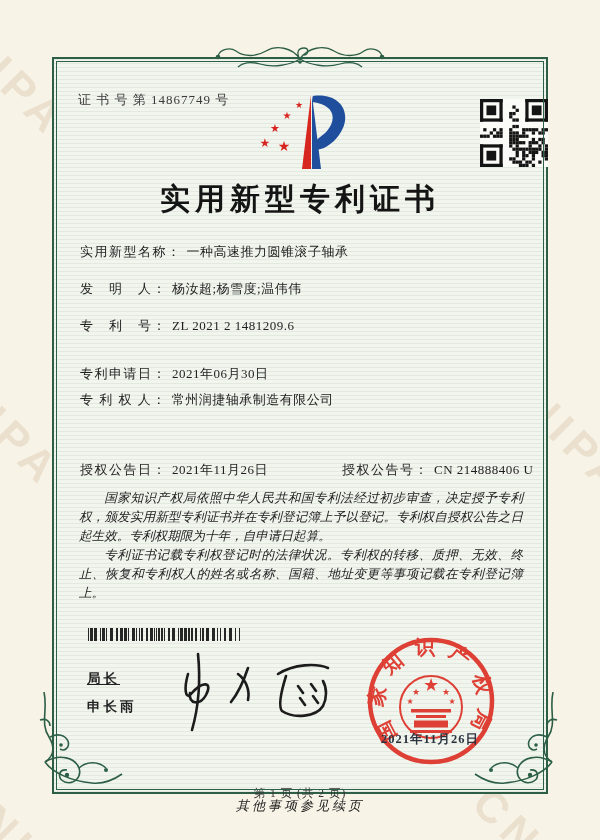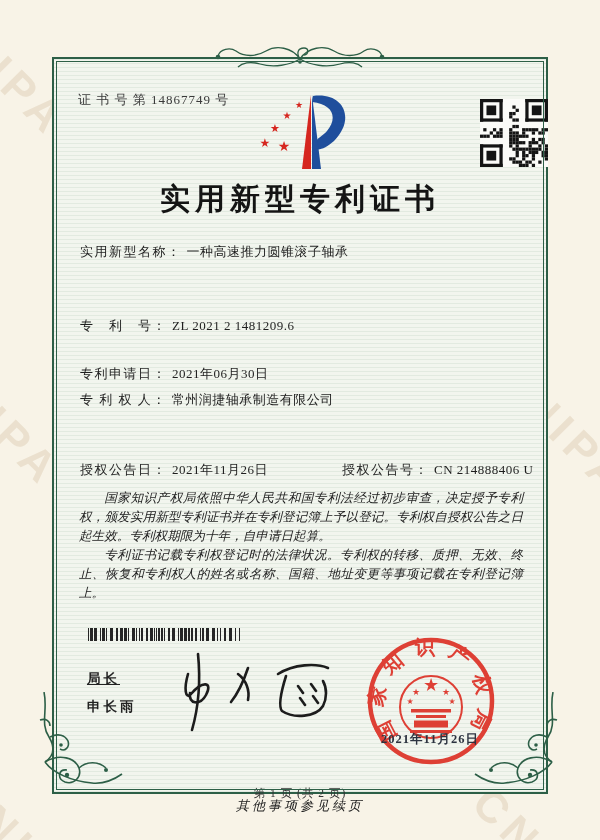--- a/index.html
+++ b/index.html
@@ -201,20 +201,23 @@
       <rect x="42.095238095238095" y="64.76190476190476" width="3.238095238095238" height="3.238095238095238" fill="#141414"></rect>
       <rect x="45.333333333333336" y="64.76190476190476" width="3.238095238095238" height="3.238095238095238" fill="#141414"></rect>
       <rect x="51.80952380952381" y="64.76190476190476" width="3.238095238095238" height="3.238095238095238" fill="#141414"></rect>
     </svg>
 
   <div class="abs title">实用新型专利证书</div>
 
   <div class="abs row" style="top:184px">
     <span class="lab">实用新型名称：</span><span class="val">一种高速推力圆锥滚子轴承</span>
   </div>
+  <div class="abs row" style="top:221px">
+    <span class="lab">发　明　人：</span><span class="val">杨汝超;杨雪度;温伟伟</span>
+  </div>
   <div class="abs row" style="top:258px">
     <span class="lab">专　利　号：</span><span class="val">ZL 2021 2 1481209.6</span>
   </div>
   <div class="abs row" style="top:306px">
     <span class="lab">专利申请日：</span><span class="val">2021年06月30日</span>
   </div>
   <div class="abs row" style="top:332px">
     <span class="lab">专 利 权 人：</span><span class="val">常州润捷轴承制造有限公司</span>
   </div>
   <div class="abs row" style="top:402px;width:444px">

